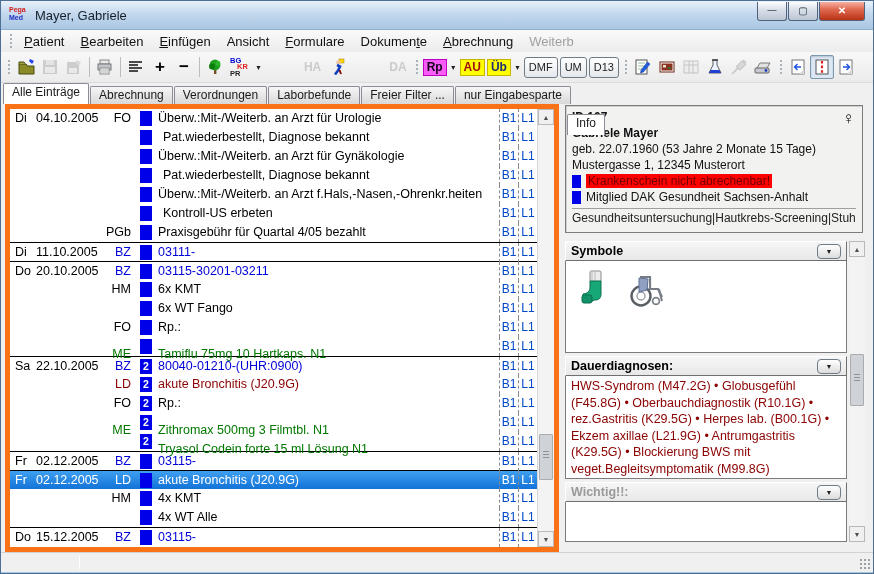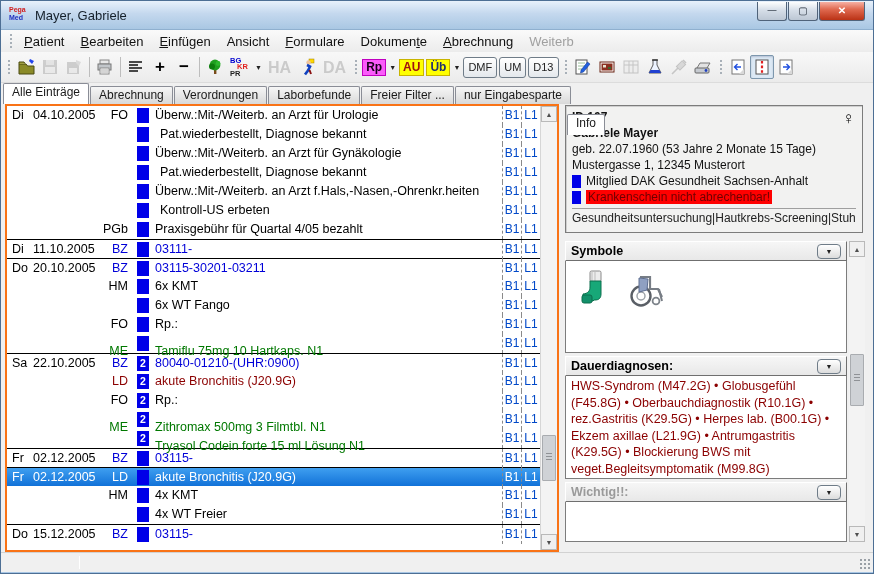--- a/index.html
+++ b/index.html
@@ -29,37 +29,37 @@
   
   .toolbar{height:31px;background:linear-gradient(#f8f8f8,#ebebeb);display:flex;align-items:center;padding:0 2px;border-bottom:1px solid #dcdcdc;}
   .tbtn{height:24px;min-width:24px;display:flex;align-items:center;justify-content:center;padding:0 1px;}
   .tbtn.disabled{filter:grayscale(1) opacity(.45);}
   .sep{width:1px;height:20px;background:#bdbdbd;margin:0 3px;}
   .dd-arrow{font-size:7px;color:#222;margin:0 2px;}
   .chip{font-weight:bold;font-size:12px;padding:1px 3px;line-height:13px;}
   .chip.rp{background:#fa5cfa;border:1px solid #c000c0;color:#18001c;}
   .chip.au{background:#ffff00;border:1px solid #c8b400;color:#a01010;}
   .chip.ueb{background:#ffff00;border:1px solid #c8b400;color:#203070;}
-  .chip.gray{color:#9b9b9b;font-size:16px;background:none;border:none;}
+  .chip.gray{color:#9b9b9b;font-size:12px;background:none;border:none;margin-left:36px;}
   .obtn{border:1px solid #6f7c88;border-radius:3px;background:linear-gradient(#ffffff,#e4e8ec);
     font-size:11px;color:#222;height:21px;display:flex;align-items:center;padding:0 4px;margin:0 1px;}
   .bgkrpr{position:relative;width:24px;height:22px;font-size:7.5px;font-weight:bold;line-height:7px;}
   .bgkrpr .bg{position:absolute;left:2px;top:1px;color:#0000d0;}
   .bgkrpr .kr{position:absolute;left:9px;top:7px;color:#e02020;}
   .bgkrpr .pr{position:absolute;left:2px;top:14px;color:#222;}
   .pane-btn{width:24px;height:24px;display:flex;align-items:center;justify-content:center;border:1px solid transparent;border-radius:2px;}
   .pane-btn.pressed{border:1px solid #7d97ad;background:#dce9f5;box-shadow:inset 0 1px 2px rgba(0,0,60,.18);}
   
   .main{display:flex;height:469px;background:#f0f0f0;}
   .left{width:558px;position:relative;}
   .tabs{display:flex;height:21px;align-items:flex-end;gap:1px;padding-left:2px;}
   .tab{font-size:12px;padding:1px 8px 2px;border:1px solid #8a8d96;border-bottom:none;border-radius:2px 2px 0 0;
     background:linear-gradient(#f6f6f6,#d9d9d9);height:18px;white-space:nowrap;color:#1a1a1a;}
   .tab.active{background:#fff;height:21px;z-index:2;position:relative;font-size:12px;}
-  .tablebox{position:absolute;top:21px;left:4px;right:0;bottom:0;border:2px solid #f97316;background:#fff;display:flex;overflow:hidden;}
+  .tablebox{position:absolute;top:21px;left:4px;right:0;bottom:0;border:5px solid #f97316;background:#fff;display:flex;overflow:hidden;}
   .rows{flex:1;overflow:hidden;}
   .row{display:flex;height:19px;line-height:19px;font-size:12.5px;color:#000;align-items:center;}
   .row.group{border-top:1px solid #000;}
   .row.selected{background:linear-gradient(#3f9ff0,#1272d8);}
   .row.selected .c-day,.row.selected .c-date,.row.selected .c-sparte,
   .row.selected .c-text,.row.selected .c-flag{color:#fff !important;}
   .c-day{width:26px;padding-left:5px;flex:none;}
   .c-date{width:70px;flex:none;}
   .c-sparte{width:34px;flex:none;text-align:right;padding-right:9px;}
   .c-marker{width:12px;height:15px;flex:none;background:#0000e8;color:#fff;font-size:10.5px;font-weight:bold;
@@ -505,21 +505,21 @@
               <span class="c-marker"></span>
               <span class="c-text t-black">4x KMT</span>
               <span class="c-flag">B1</span>
               <span class="c-flag">L1</span>
             </div>
             <div class="row">
               <span class="c-day"></span>
               <span class="c-date"></span>
               <span class="c-sparte t-black"></span>
               <span class="c-marker"></span>
-              <span class="c-text t-black">4x WT Freier</span>
+              <span class="c-text t-black">4x WT Alle</span>
               <span class="c-flag">B1</span>
               <span class="c-flag">L1</span>
             </div>
             <div class="row group">
               <span class="c-day">Do</span>
               <span class="c-date">15.12.2005</span>
               <span class="c-sparte t-blue">BZ</span>
               <span class="c-marker"></span>
               <span class="c-text t-blue">03115-</span>
               <span class="c-flag">B1</span>
@@ -548,25 +548,25 @@
 
       <div class="infobox">
         <div class="gender">♀</div>
         <div class="bold">ID 107</div>
         <div class="bold">Gabriele Mayer</div>
         <div class="line">geb. 22.07.1960 (53 Jahre 2 Monate 15 Tage)</div>
         <div class="line">Mustergasse 1, 12345 Musterort</div>
         <div id="alerts">
             <div class="alert">
               <span class="bullet"></span>
-              <span class="alert-text">Mitglied DAK Gesundheit Sachsen-Anhalt</span>
+              <span class="alert-text hl">Krankenschein nicht abrechenbar!</span>
             </div>
             <div class="alert">
               <span class="bullet"></span>
-              <span class="alert-text hl">Krankenschein nicht abrechenbar!</span>
+              <span class="alert-text">Mitglied DAK Gesundheit Sachsen-Anhalt</span>
             </div>
           </div>
         <div class="screen-line">Gesundheitsuntersuchung|Hautkrebs-Screening|Stuhl-Schn</div>
       </div>
 
       <div class="sections">
         <div class="shead">
           <span>Symbole</span>
           <div class="ddbtn">
               <span>▼</span>

